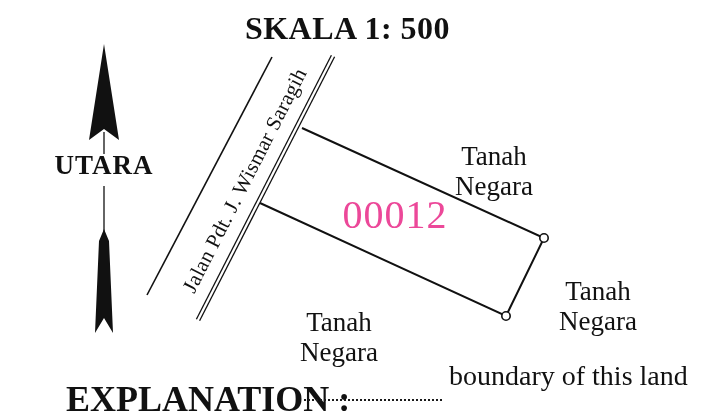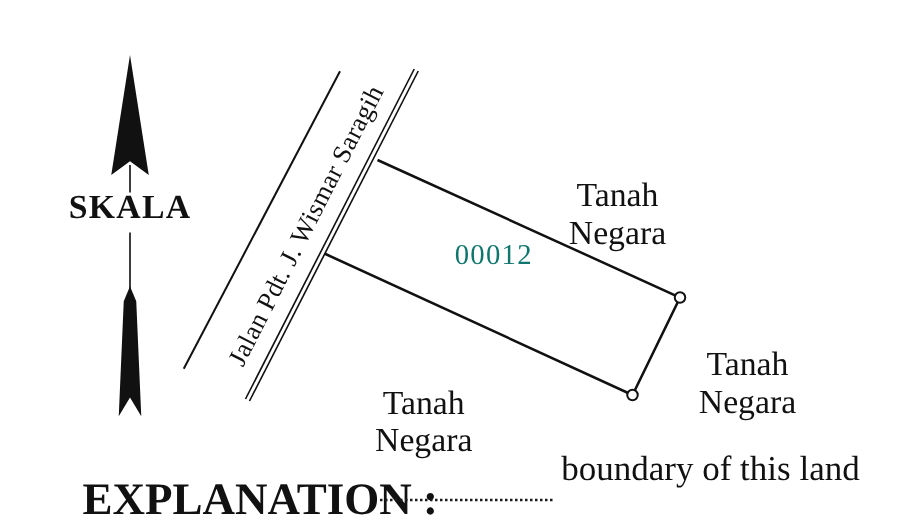--- a/index.html
+++ b/index.html
@@ -9,21 +9,21 @@
   }
   #linework{position:absolute;left:0;top:0;width:720px;height:420px;}
   .abs{position:absolute;white-space:nowrap;}
   .ctr{text-align:center;}
   .map-title{left:240px;top:10px;width:215px;font-size:32px;font-weight:bold;letter-spacing:.5px;}
   .utara{left:54px;top:150px;width:100px;font-size:27px;font-weight:bold;letter-spacing:1px;}
   .road-label{
     left:105px;top:168px;width:280px;font-size:21px;letter-spacing:.3px;
     transform:rotate(-63deg);transform-origin:50% 50%;
   }
-  .parcel-no{left:315px;top:191px;width:160px;font-size:23px;letter-spacing:1px;color:#0f766e;}
+  .parcel-no{left:315px;top:191px;width:160px;font-size:40px;letter-spacing:1px;color:#ec4899;}
   .tn{width:140px;font-size:27px;line-height:30px;white-space:normal;margin-top:42px;}
   .tn-north{left:424px;top:99px;}
   .tn-south{left:269px;top:265px;}
   .tn-east{left:528px;top:234px;}
   .legend-heading{left:66px;top:378px;font-size:36px;font-weight:bold;}
   .legend-dots{left:304px;top:399px;width:138px;height:0;border-top:2px dotted #1a1a1a;}
   .legend-text{left:449px;top:360px;font-size:28px;}
 </style>
 </head>
 <body>
@@ -44,22 +44,23 @@
       <line x1="331.4" y1="55.2" x2="196.4" y2="319.2" stroke-width="1.3"></line>
       <line x1="334.6" y1="56.8" x2="199.6" y2="320.8" stroke-width="1.3"></line>
     </g>
 
     <path d="M302,128 L544,238 L506,316 L260,203" fill="none" stroke="#111111" stroke-width="2"></path>
 
     <circle cx="544" cy="238" r="4.2" fill="#ffffff" stroke="#111111" stroke-width="1.6"></circle>
     <circle cx="506" cy="316" r="4.2" fill="#ffffff" stroke="#111111" stroke-width="1.6"></circle>
   </svg>
 
+  <div class="abs ctr map-title">SKALA 1: 500</div>
 
-  <div class="abs ctr utara">SKALA</div>
+  <div class="abs ctr utara">UTARA</div>
 
   <div class="abs ctr road-label">Jalan Pdt. J. Wismar Saragih</div>
 
   <div class="abs ctr parcel-no">00012</div>
 
   <div class="abs ctr tn tn-north">
     <div>Tanah</div>
     <div>Negara</div>
   </div>
 

